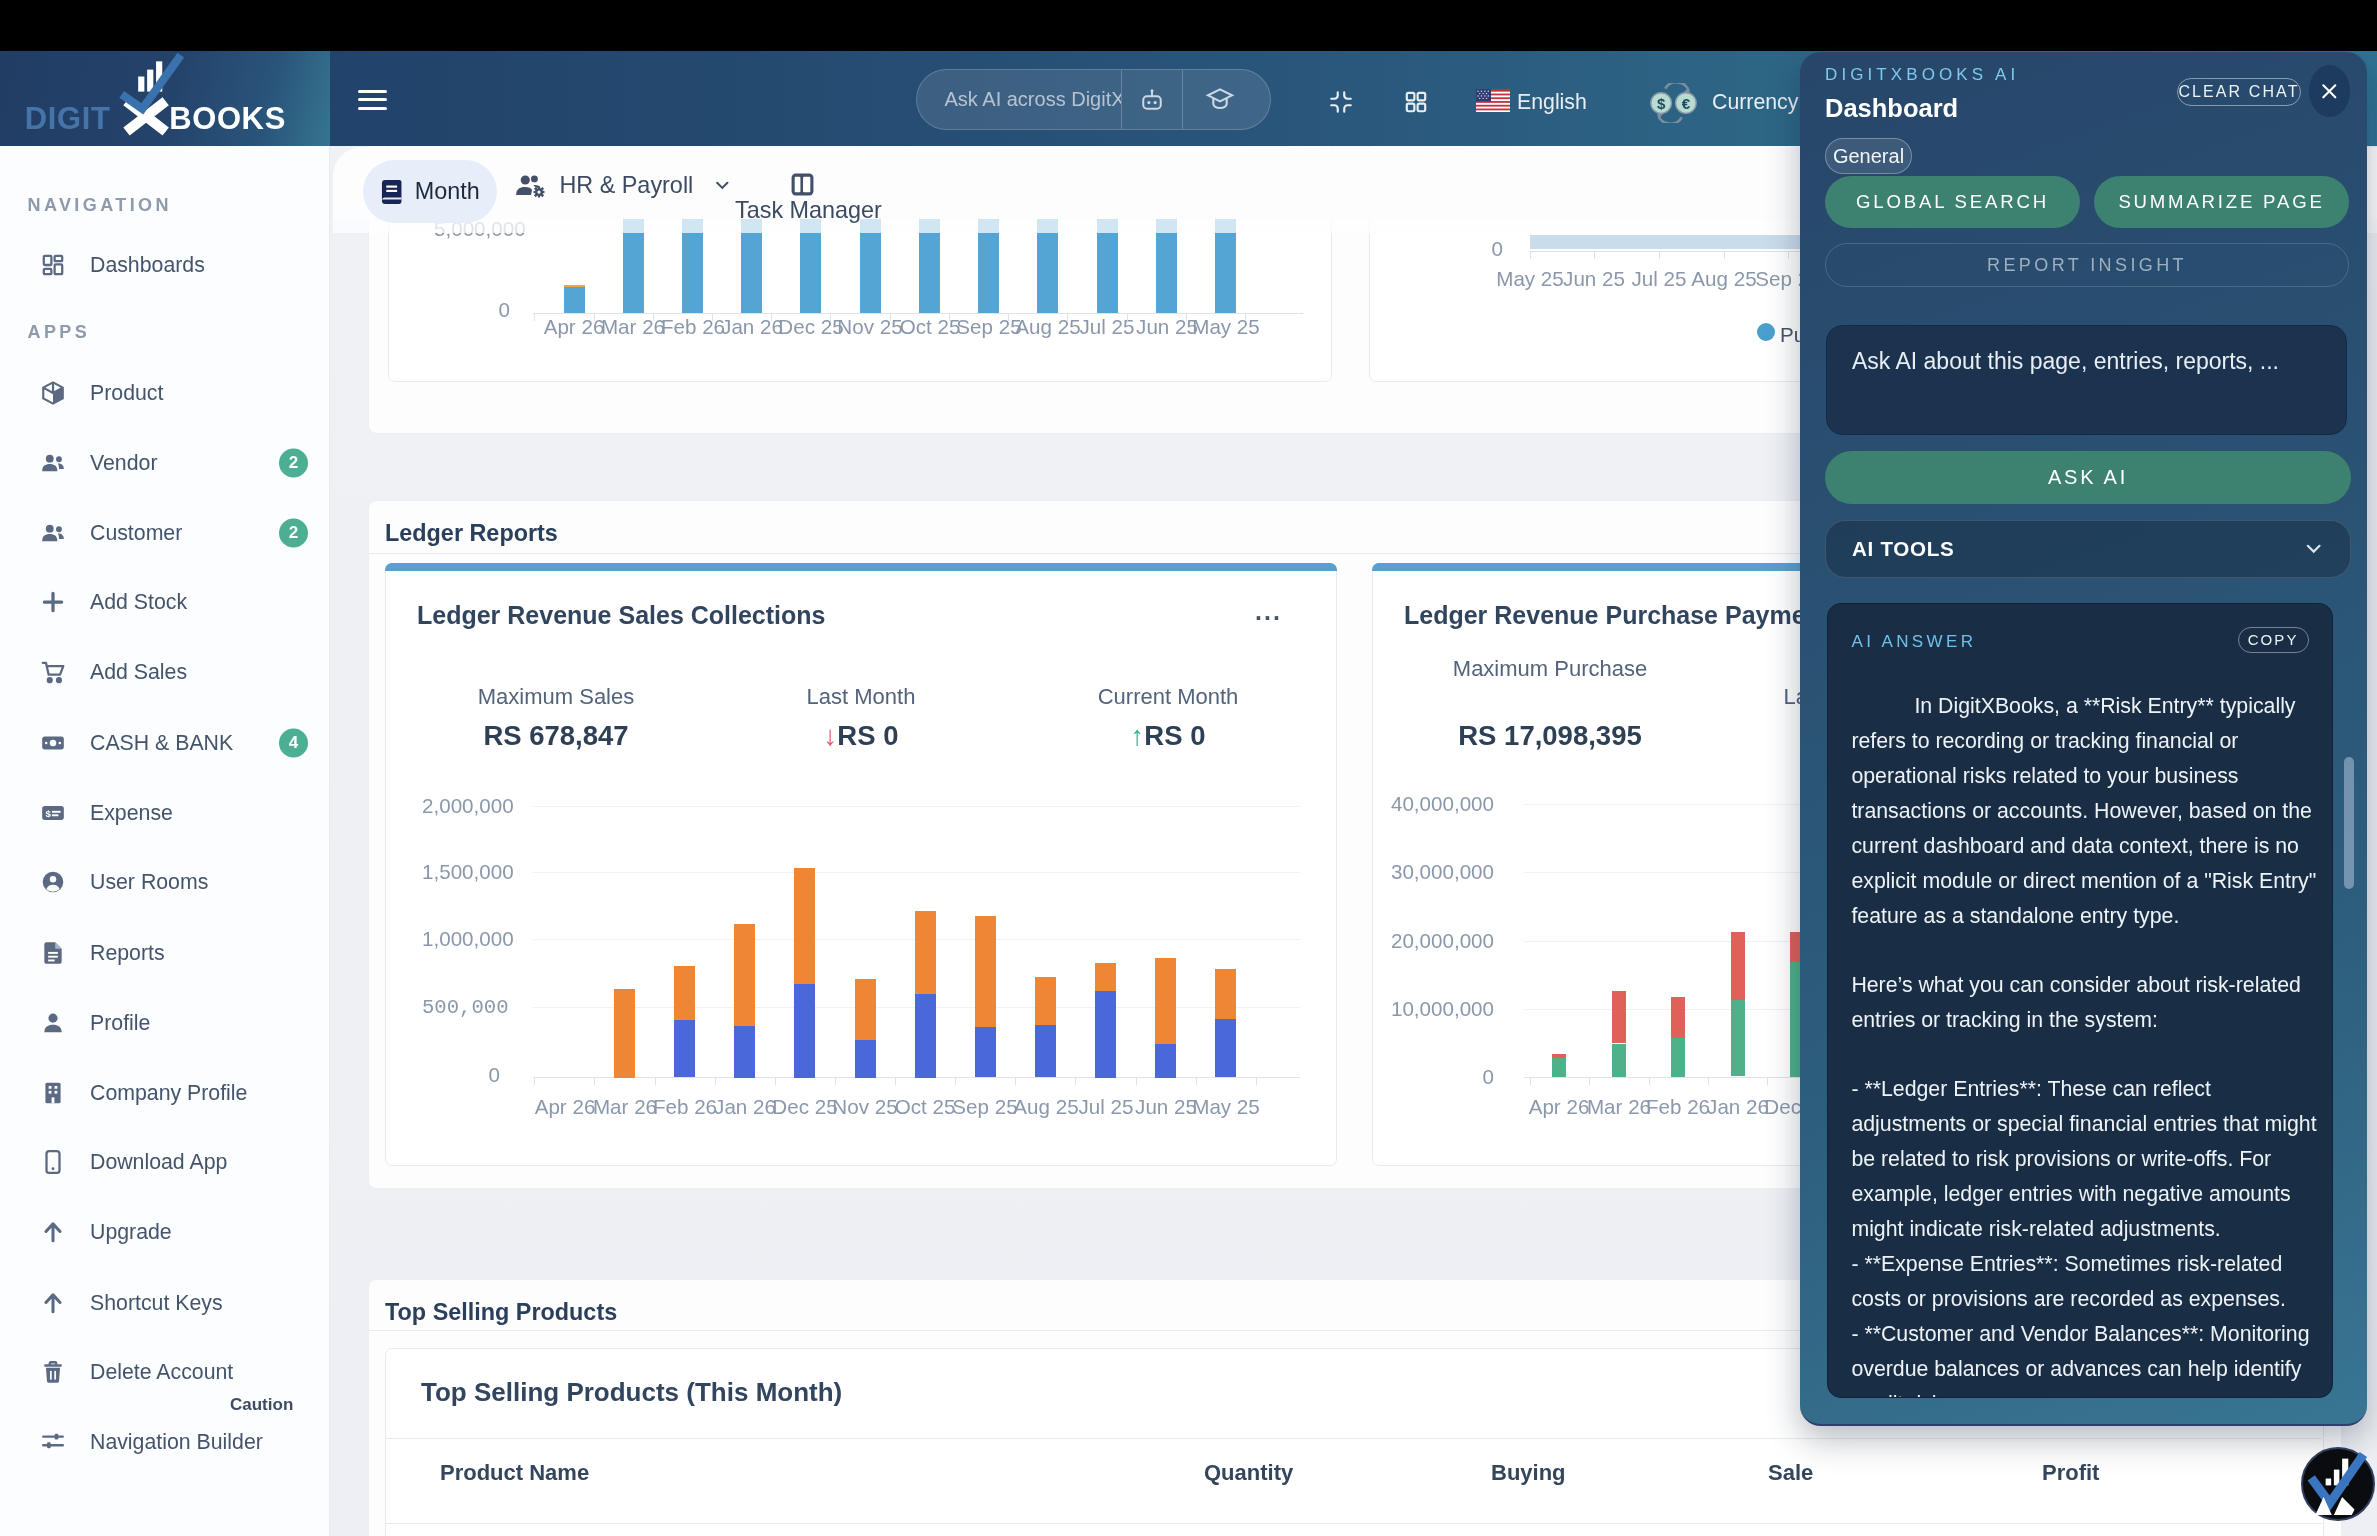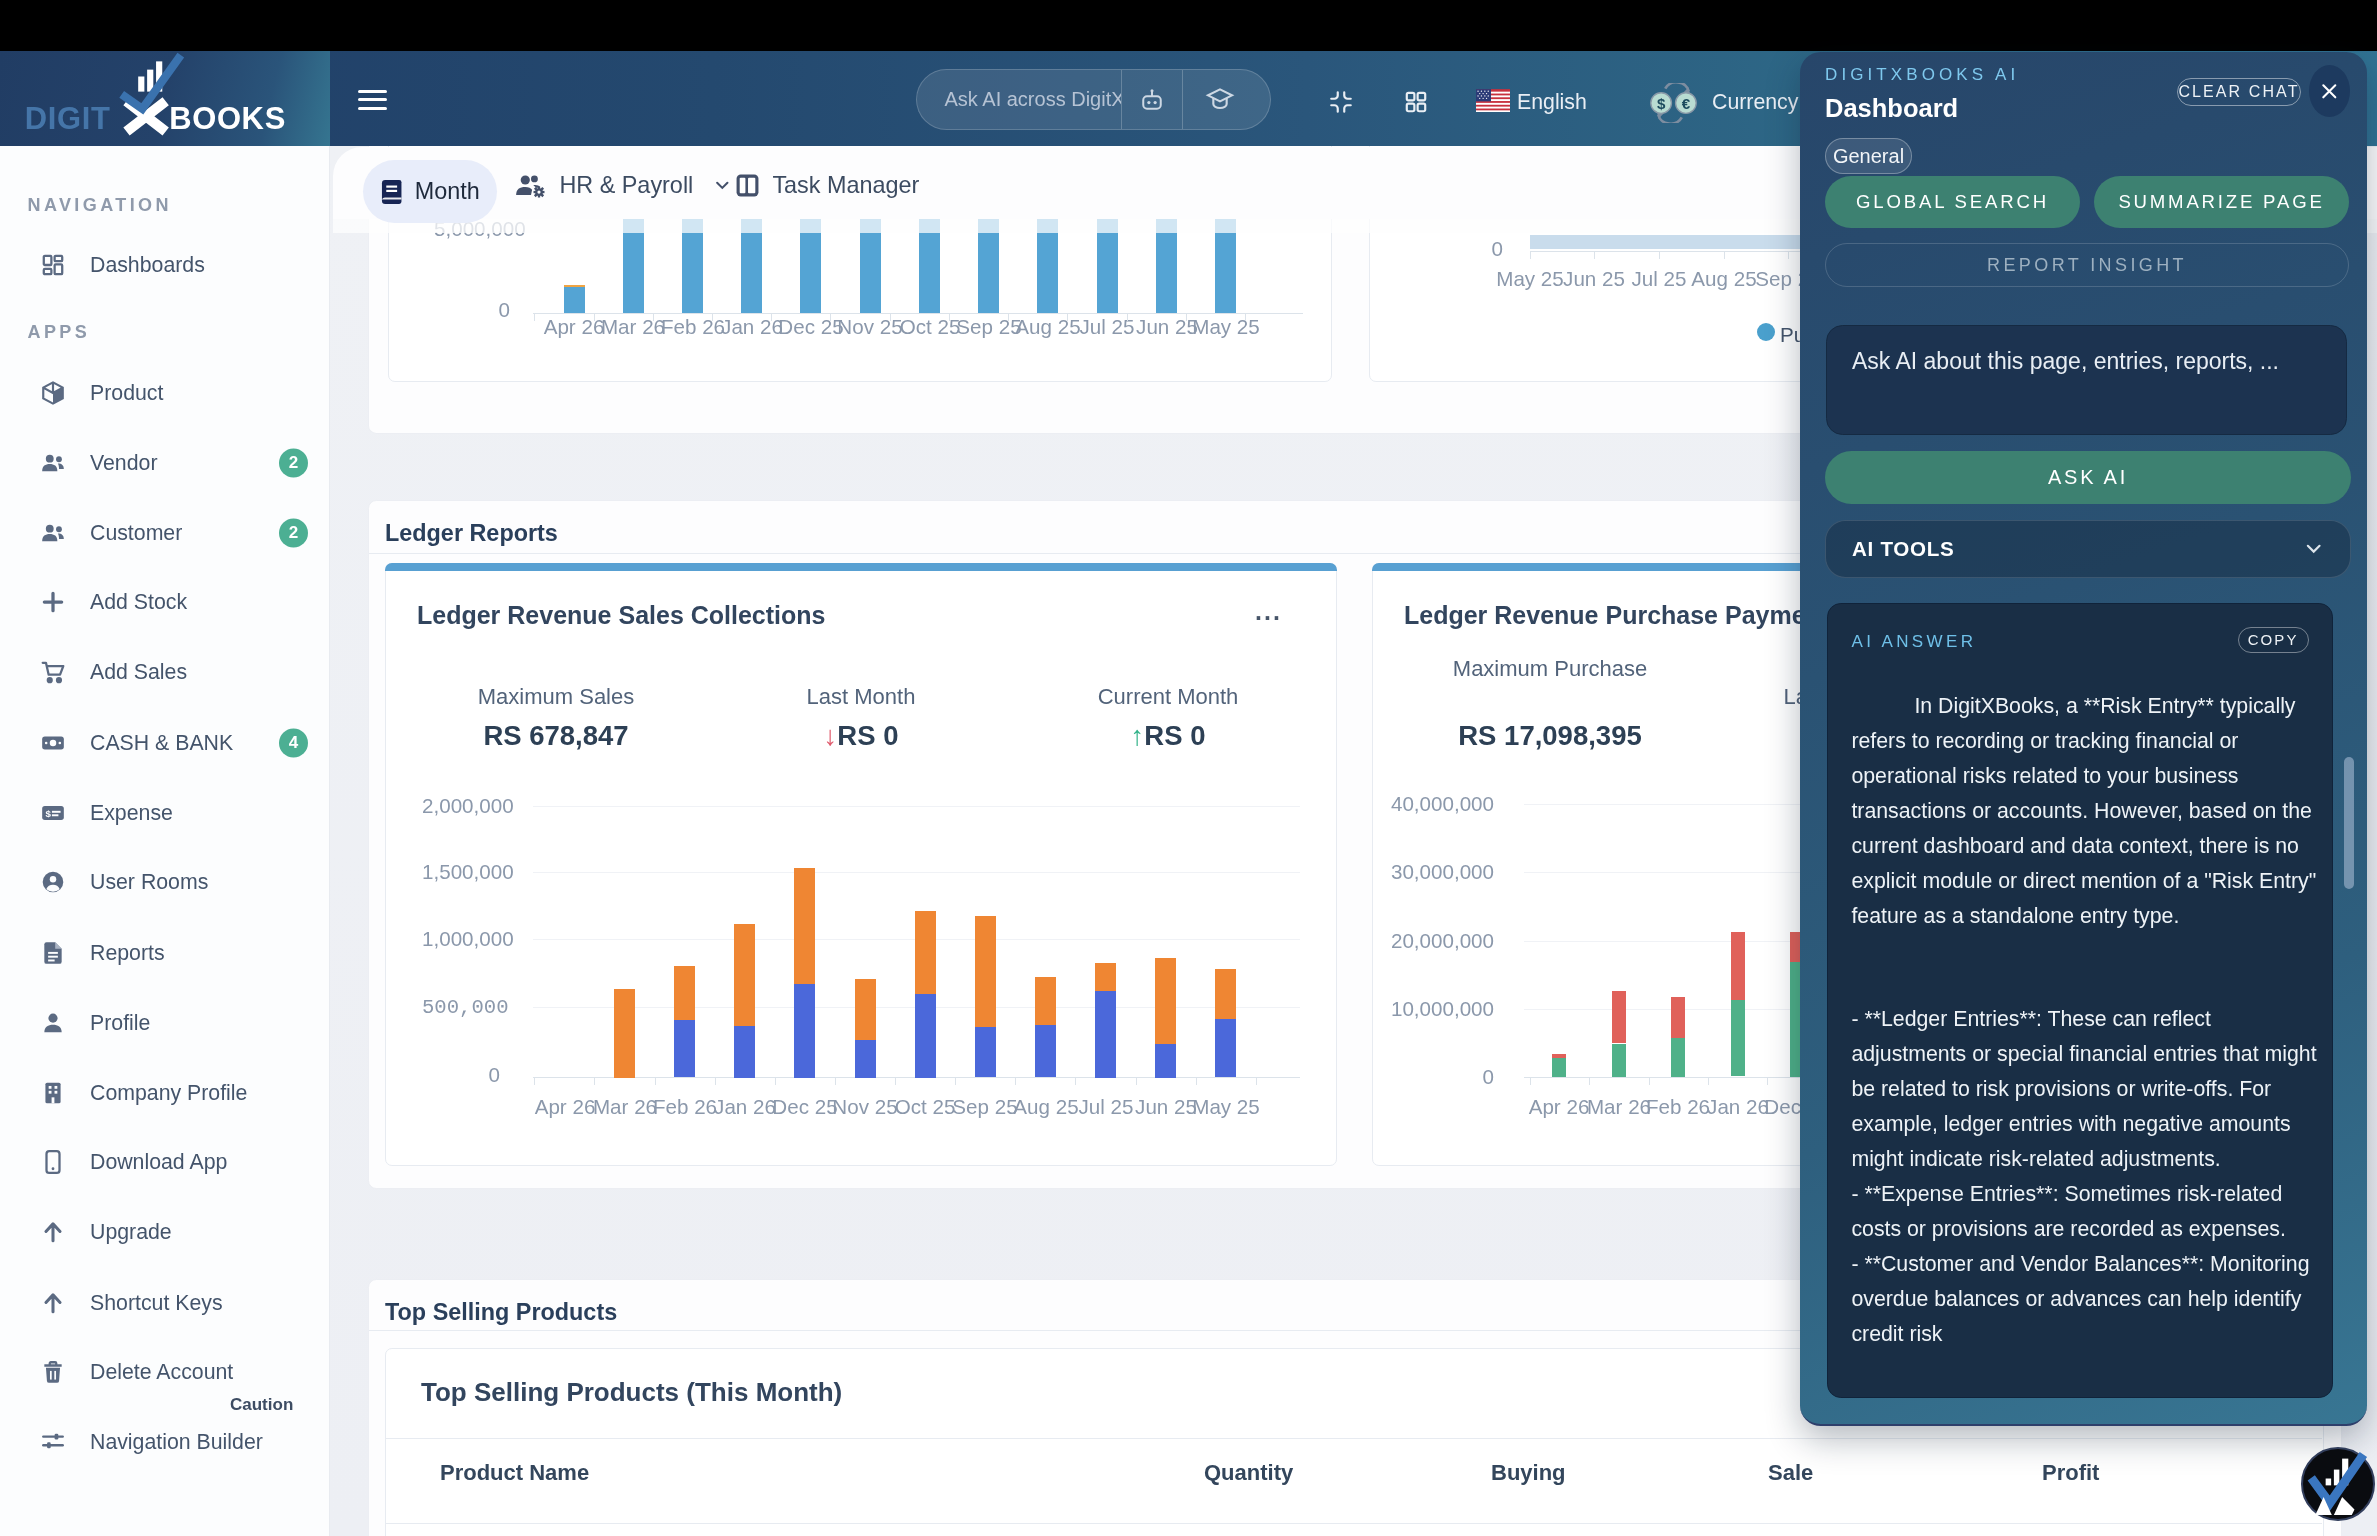--- a/index.html
+++ b/index.html
@@ -617,21 +617,21 @@
           <rect x="22.8" y="19.3" width="2.2" height="2.2" transform="rotate(45 23.9 20.4)"></rect>
       <rect x="22.8" y="13.5" width="2.2" height="2.2" transform="rotate(45 23.9 14.6)"></rect>
           <rect x="17" y="19.3" width="2.2" height="2.2" transform="rotate(45 18.1 20.4)"></rect>
         </g>
     </svg>
     <span class="tabtxt">HR &amp; Payroll</span>
     <svg width="20.6" height="20.6" viewBox="0 0 24 24" fill="none" stroke="#44506a" stroke-width="2.4" stroke-linecap="round" style="margin-left:19px;">
         <path d="M6 9 L12 15 L18 9"></path>
       </svg>
   </div>
-  <div class="tabpill" style="left:735px; top:172px;">
+  <div class="tabpill" style="left:735px; top:172px;flex-direction:column;">
     <svg width="25" height="25" viewBox="0 0 24 24" style="margin-right:12.4px;">
       <rect x="1.5" y="1.5" width="21" height="21" rx="4" fill="#44506a"></rect>
       <rect x="4.5" y="4.5" width="5.5" height="15" rx="1" fill="#fff"></rect>
       <rect x="12.5" y="4.5" width="7" height="15" rx="1" fill="#fff"></rect>
     </svg>
     <span class="tabtxt">Task Manager</span>
   </div>
 
   <div class="abs" id="aipanel"></div>
   <div id="aipanel-content">
@@ -652,20 +652,21 @@
       <div class="pill" style="left:1825px; top:520px; width:526px; height:58px; background:rgba(20,40,62,0.45); border:1.4px solid rgba(255,255,255,0.13); border-radius:20.6px; justify-content:flex-start; padding:0 26px; color:#fff; font-size:20.6px; font-weight:bold; letter-spacing:0.7px;">AI TOOLS
         <svg width="23.4" height="23.4" viewBox="0 0 24 24" fill="none" stroke="#dde5ec" stroke-width="2.2" stroke-linecap="round" style="position:absolute; right:25px;">
           <path d="M6 9 L12 15 L18 9"></path>
         </svg></div>
       <div class="abs" id="aians">
      <div class="abs" style="left:23.4px; top:27.5px; color:#6fc0e8; font-size:17px; letter-spacing:3.4px;">AI ANSWER</div>
      <div class="pill" style="right:23.4px; top:23px; width:71px; height:25.5px; border:1.4px solid rgba(255,255,255,0.40); color:#eef2f6; font-size:15px; letter-spacing:2.1px; position:absolute;">COPY</div>
      <div class="body">
        <div style="text-indent:63px;">In DigitXBooks, a **Risk Entry** typically refers to recording or tracking financial or operational risks related to your business transactions or accounts. However, based on the current dashboard and data context, there is no explicit module or direct mention of a "Risk Entry" feature as a standalone entry type.</div>
        <div style="height:34px;"></div>
+       <div>Here’s what you can consider about risk-related entries or tracking in the system:</div>
        <div style="height:34px;"></div>
        <div>- **Ledger Entries**: These can reflect adjustments or special financial entries that might be related to risk provisions or write-offs. For example, ledger entries with negative amounts might indicate risk-related adjustments.<br>- **Expense Entries**: Sometimes risk-related costs or provisions are recorded as expenses.<br>- **Customer and Vendor Balances**: Monitoring overdue balances or advances can help identify credit risk</div>
      </div>
   </div>
       <div class="abs" style="left:2344px; top:757px; width:10.3px; height:132px; border-radius:5.5px; background:rgba(165,185,210,0.6);"></div>
     </div>
 
   <div class="abs" id="fab">
     <svg width="70" height="70" viewBox="0 0 102 102">
       <g fill="#fff">

